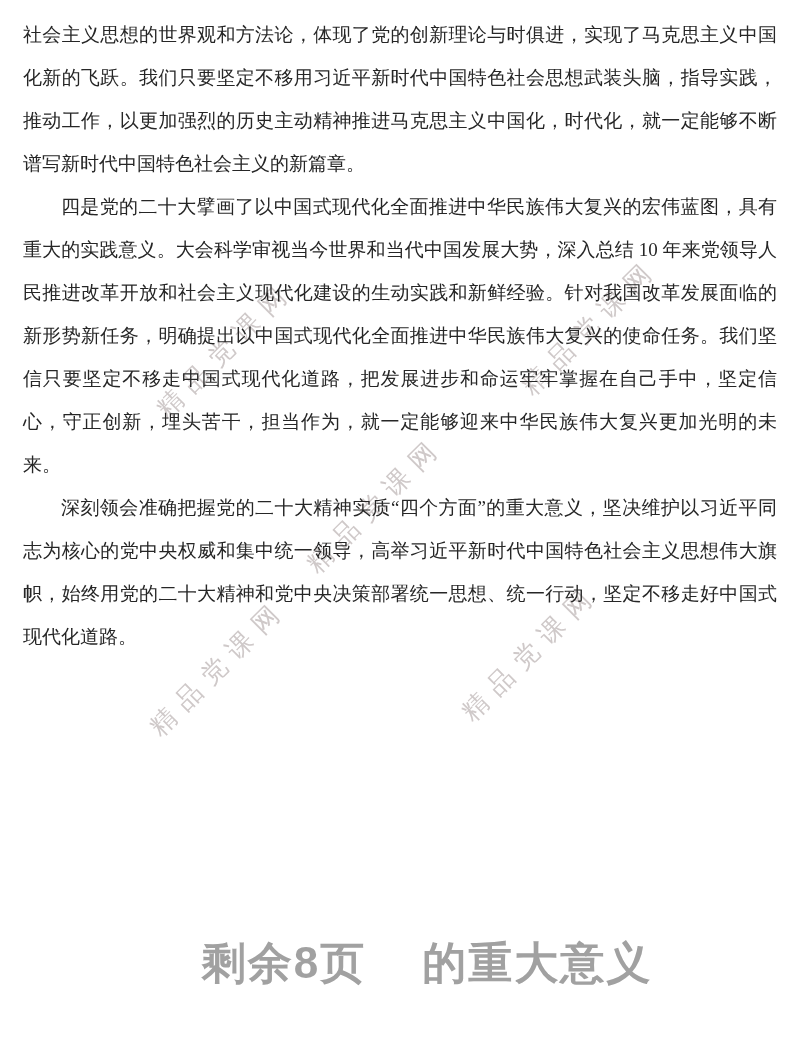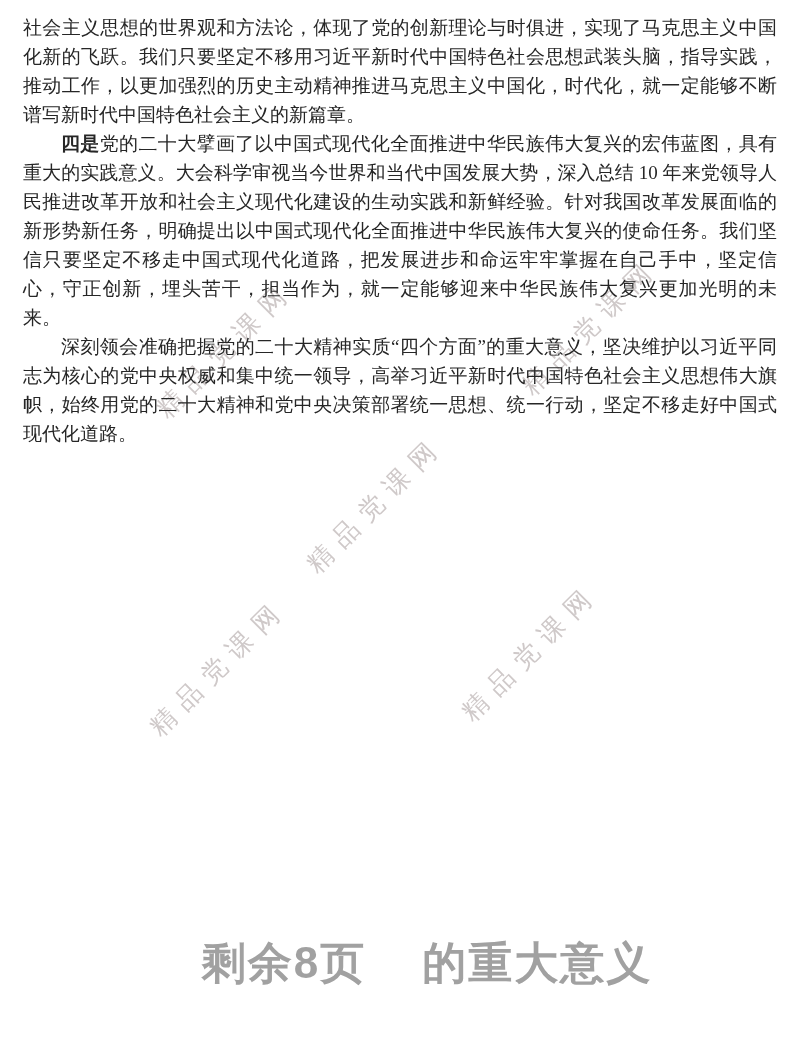--- a/index.html
+++ b/index.html
@@ -34,33 +34,33 @@
   .wm2 { left: 500px; top: 309px; }
   .wm3 { left: 285px; top: 487px; }
   .wm4 { left: 128px; top: 650px; }
   .wm5 { left: 440px; top: 635px; }
   .content {
     position: absolute;
     left: 23px;
     right: 23px;
     top: 13px;
     font-size: 19px;
-    line-height: 29px;
+    line-height: 43px;
     color: #262626;
     text-align: justify;
   }
   .para {
     margin: 0;
     text-indent: 2em;
   }
   .para.no-indent {
     text-indent: 0;
   }
   .lead {
-    font-weight: bold;
+    font-weight: normal;
   }
   .banner {
     position: absolute;
     left: 0;
     right: 0;
     top: 938px;
     text-align: center;
     transform: translateX(27px);
     font-family: "Liberation Sans", "DejaVu Sans", sans-serif;
     font-weight: bold;

